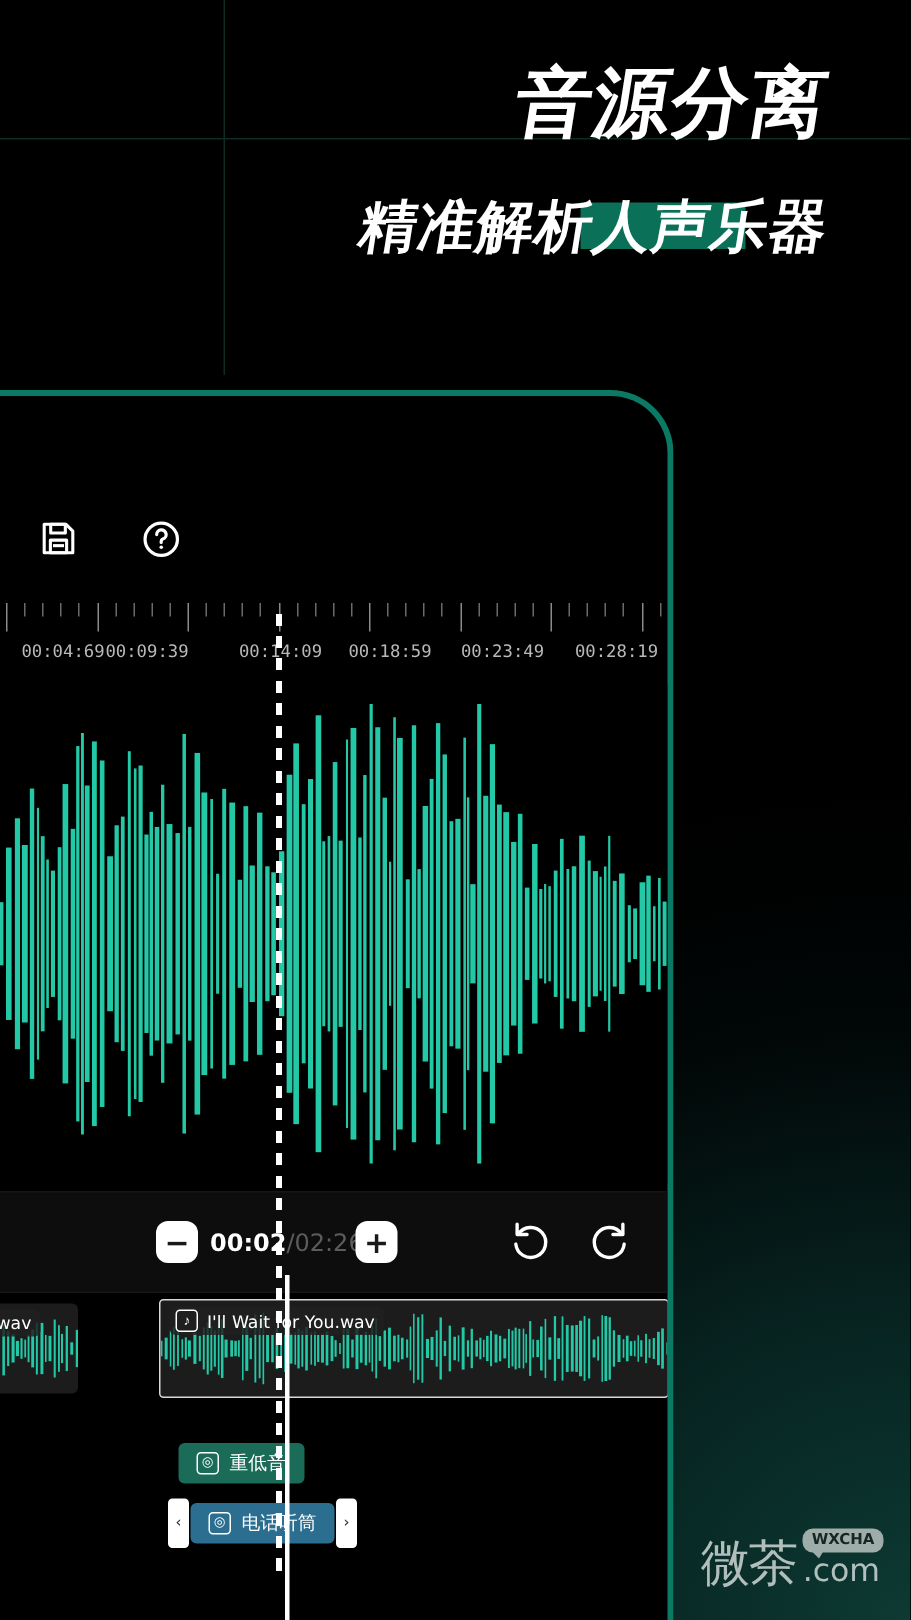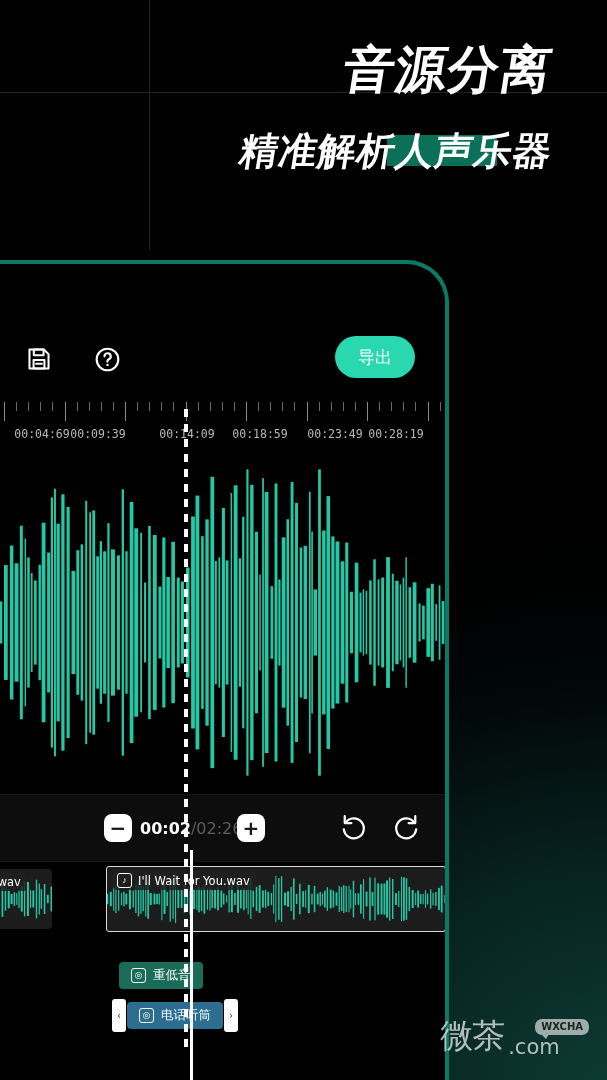--- a/index.html
+++ b/index.html
@@ -222,38 +222,37 @@
     position:absolute; left:190px; top:850px;
     width:3px; height:230px;
     background:#fff;
     z-index:8;
   }
 
   
   #watermark{
     position:absolute; right:18px; bottom:22px;
     z-index:7;
-    display:flex; align-items:flex-start; gap:4px;
+    display:flex; align-items:flex-end; gap:4px;
     opacity:.85;
   }
   #wm-cn{
     font-size:33px; color:#cfd8d5;
     font-family:"DejaVu Sans", sans-serif;
     line-height:1;
     letter-spacing:-1px;
   }
   #wm-right{ display:flex; flex-direction:column; align-items:flex-start; gap:1px; }
   #wm-badge{
     background:#b9c3c0; color:#1b2422;
     font-size:10px; font-weight:bold;
     padding:2px 6px; border-radius:7px;
     font-family:"DejaVu Sans", sans-serif;
     line-height:1.2;
     position:relative;
-    margin-left:27px;
   }
   #wm-badge:after{
     content:""; position:absolute; left:6px; bottom:-4px;
     border-left:5px solid transparent; border-right:3px solid transparent;
     border-top:5px solid #b9c3c0;
   }
   #wm-dotcom{
     font-size:21px; color:#cfd8d5; line-height:1;
     font-family:"DejaVu Sans", sans-serif;
     margin-top:1px;
@@ -288,23 +287,20 @@
         <rect x="7" y="13" width="10" height="7.8" stroke-linejoin="round"></rect>
         <line x1="8.6" y1="16.4" x2="15.4" y2="16.4"></line>
       </svg>
     </div>
     <div class="tb-icon" id="help-btn">
       <svg width="27" height="27" viewBox="0 0 24 24" fill="none" stroke="#fff" stroke-width="1.9">
         <circle cx="12" cy="12" r="9.6"></circle>
         <path d="M9.3 9.2a2.8 2.8 0 1 1 3.6 2.7c-.7.25-.95.8-.95 1.5v.5" stroke-linecap="round"></path>
         <circle cx="12" cy="16.8" r="1.05" fill="#fff" stroke="none"></circle>
       </svg>
-    </div>
-    <div id="export-btn">
-      <span>导出</span>
     </div>
   </div>
 
   <div id="ruler">
     <div id="ruler-ticks">
         <div class="tick major" style="left:10.0px"></div>
         <div class="tick" style="left:22.1px"></div>
         <div class="tick" style="left:34.2px"></div>
         <div class="tick" style="left:46.3px"></div>
         <div class="tick" style="left:58.4px"></div>
@@ -340,21 +336,21 @@
         <div class="tick" style="left:421.4px"></div>
         <div class="tick major" style="left:433.5px"></div>
         <div class="tick" style="left:445.6px"></div>
       </div>
     <div id="ruler-labels">
         <div class="rlabel" style="left:48px">00:04:69</div>
         <div class="rlabel" style="left:104px">00:09:39</div>
         <div class="rlabel" style="left:193px">00:14:09</div>
         <div class="rlabel" style="left:266px">00:18:59</div>
         <div class="rlabel" style="left:341px">00:23:49</div>
-        <div class="rlabel" style="left:402px">00:28:19</div>
+        <div class="rlabel" style="left:417px">00:28:19</div>
       </div>
   </div>
 
   <div id="waveform">
     <svg id="wave-svg" viewBox="0 0 455 333" preserveAspectRatio="none">
       <g id="wave-bars">
           <rect x="0.00" y="143.81" width="3.60" height="45.37" fill="#23c9a6"></rect>
           <rect x="5.30" y="145.46" width="3.06" height="42.08" fill="#23c9a6"></rect>
           <rect x="10.09" y="109.05" width="3.76" height="114.91" fill="#23c9a6"></rect>
           <rect x="16.05" y="89.52" width="3.49" height="153.96" fill="#23c9a6"></rect>

